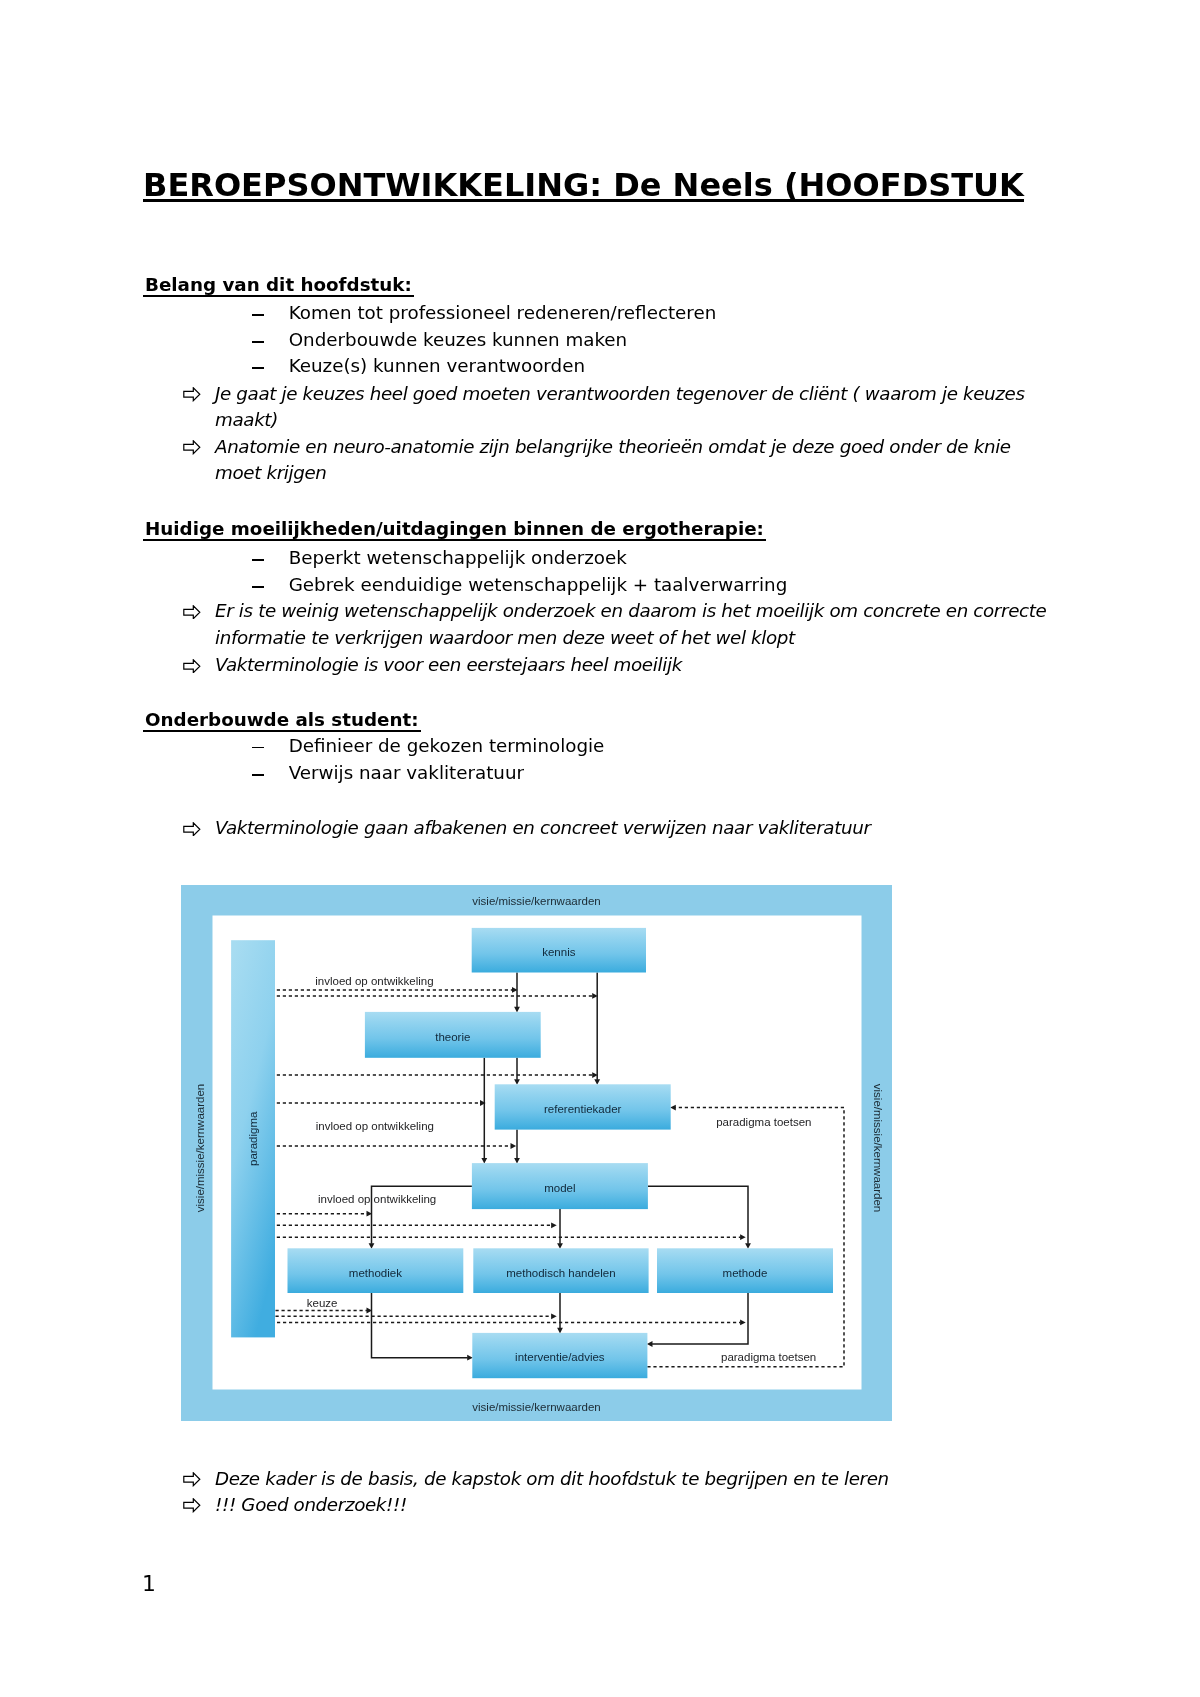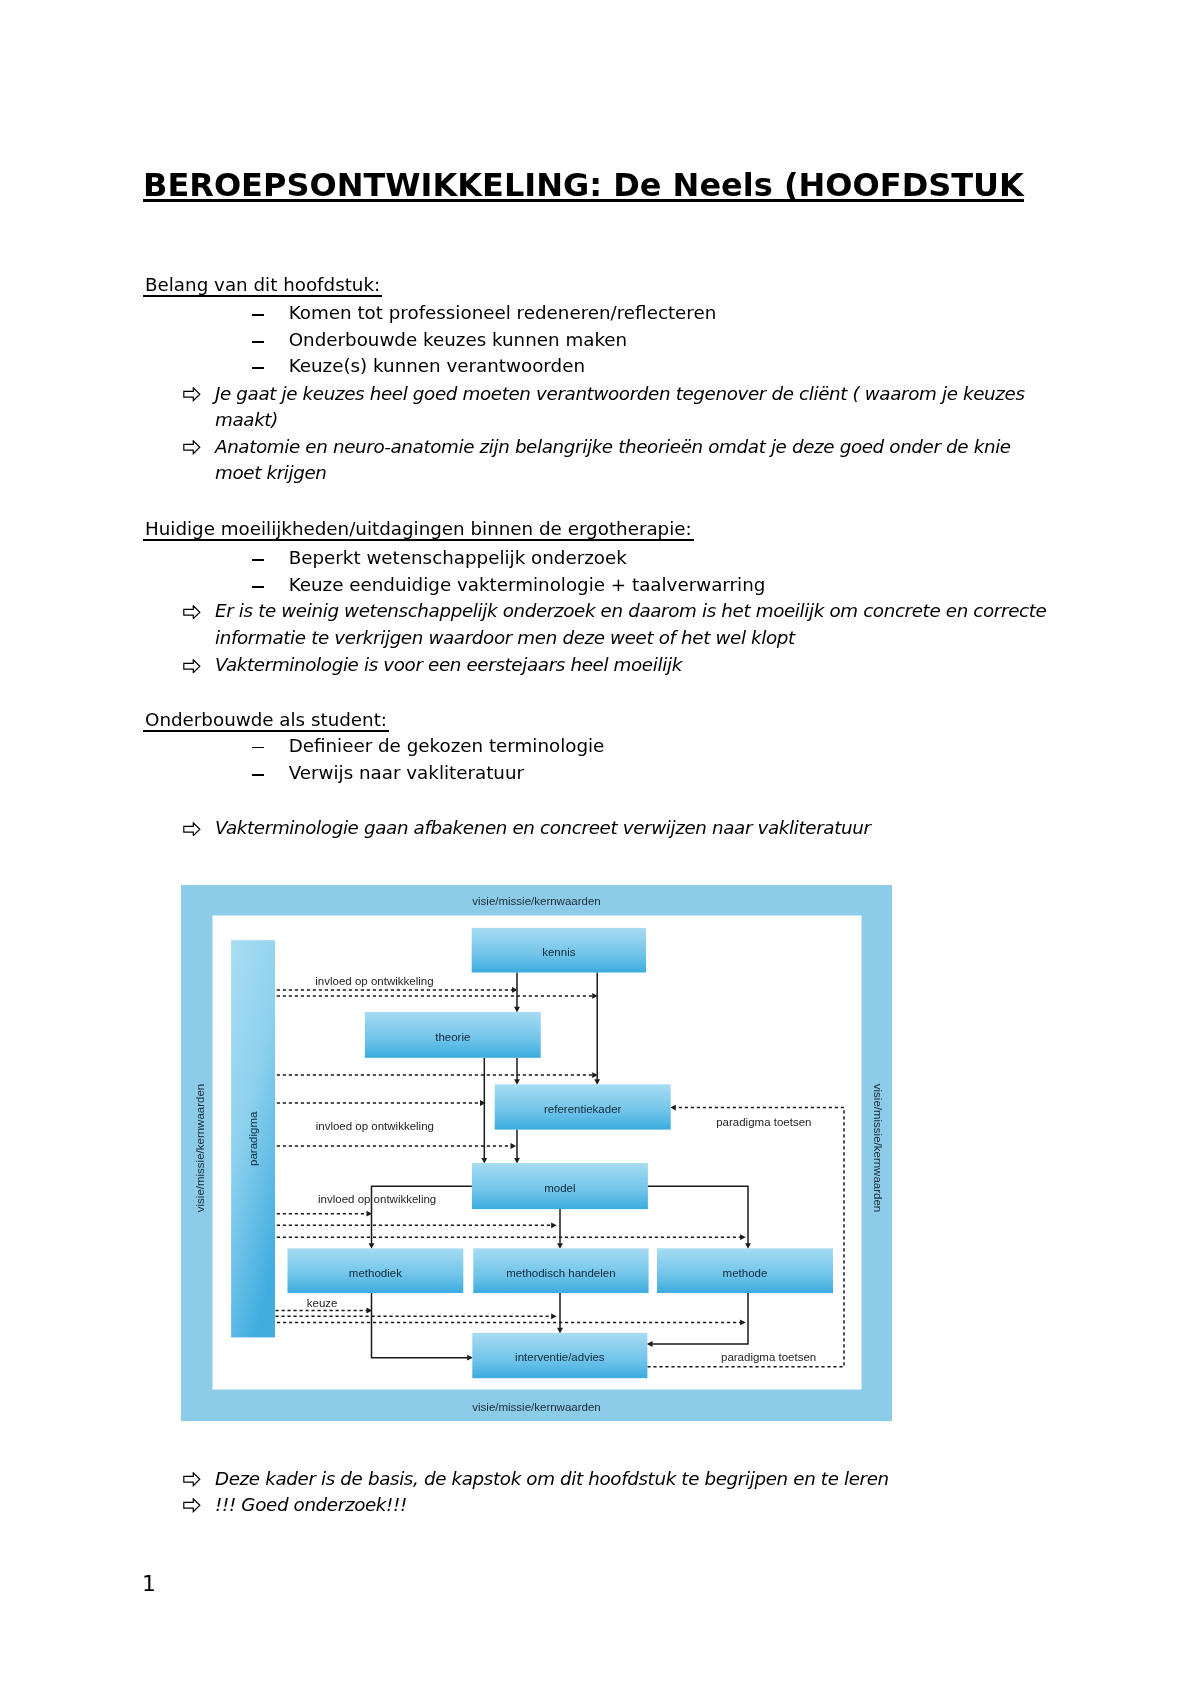--- a/index.html
+++ b/index.html
@@ -9,21 +9,21 @@
        -webkit-font-smoothing:antialiased;}
   .page{position:relative;width:1200px;height:1301px;background:#fff;}
 
   .doc{font-family:"DejaVu Sans",sans-serif;}
 
   .title{position:absolute;left:143px;top:166px;width:960px;
          font-size:32px;font-weight:bold;line-height:38px;margin:0;}
   .title .ln{display:inline-block;
            border-bottom:3px solid #000;padding-bottom:0px;line-height:28px;}
 
-  .h{position:absolute;left:145px;font-size:18.3px;white-space:nowrap;line-height:22px;}
+  .h{position:absolute;left:145px;font-size:18.3px;white-space:nowrap;line-height:22px;font-weight:bold;}
   .h .u{display:inline-block;line-height:18px;position:relative;}
   .h .u::after{content:"";position:absolute;left:-2.5px;right:-2.0px;
         top:19px;height:1.9px;background:#000;}
 
   .dash{position:absolute;font-size:18.3px;white-space:nowrap;}
   .dash .d{position:absolute;left:0;top:12.4px;width:12.3px;height:1.5px;
            background:#000;}
   .dash .t{position:absolute;left:36.7px;top:0;text-align:right;}
 
   .arr{position:absolute;font-size:18.3px;font-style:italic;
@@ -85,21 +85,21 @@
   </div>
 
   <div class="h" style="top:518px"><span class="u">Huidige moeilijkheden/uitdagingen binnen de ergotherapie:</span></div>
 
   <div class="dash" style="left:252px;top:547px">
     <span class="d"></span>
     <span class="t">Beperkt wetenschappelijk onderzoek</span>
   </div>
   <div class="dash" style="left:252px;top:574px">
     <span class="d"></span>
-    <span class="t">Keuze eenduidige vakterminologie + taalverwarring</span>
+    <span class="t">Gebrek eenduidige wetenschappelijk + taalverwarring</span>
   </div>
 
   <div class="arr" style="left:184px;top:598px;width:880px">
     <span class="g">
         <svg width="17.5" height="14.5" viewBox="0 0 35 29" aria-hidden="true">
           <path d="M1.6 8.6 L20.6 8.6 L20.6 1.6 L33.6 14.6 L20.6 27.4 L20.6 20.4 L1.6 20.4 Z" fill="none" stroke="#000" stroke-width="2.4" stroke-linejoin="miter"></path>
         </svg>
       </span>
     <span class="t">Er is te weinig wetenschappelijk onderzoek en daarom is het moeilijk om concrete en correcte informatie te verkrijgen waardoor men deze weet of het wel klopt</span>
   </div>

